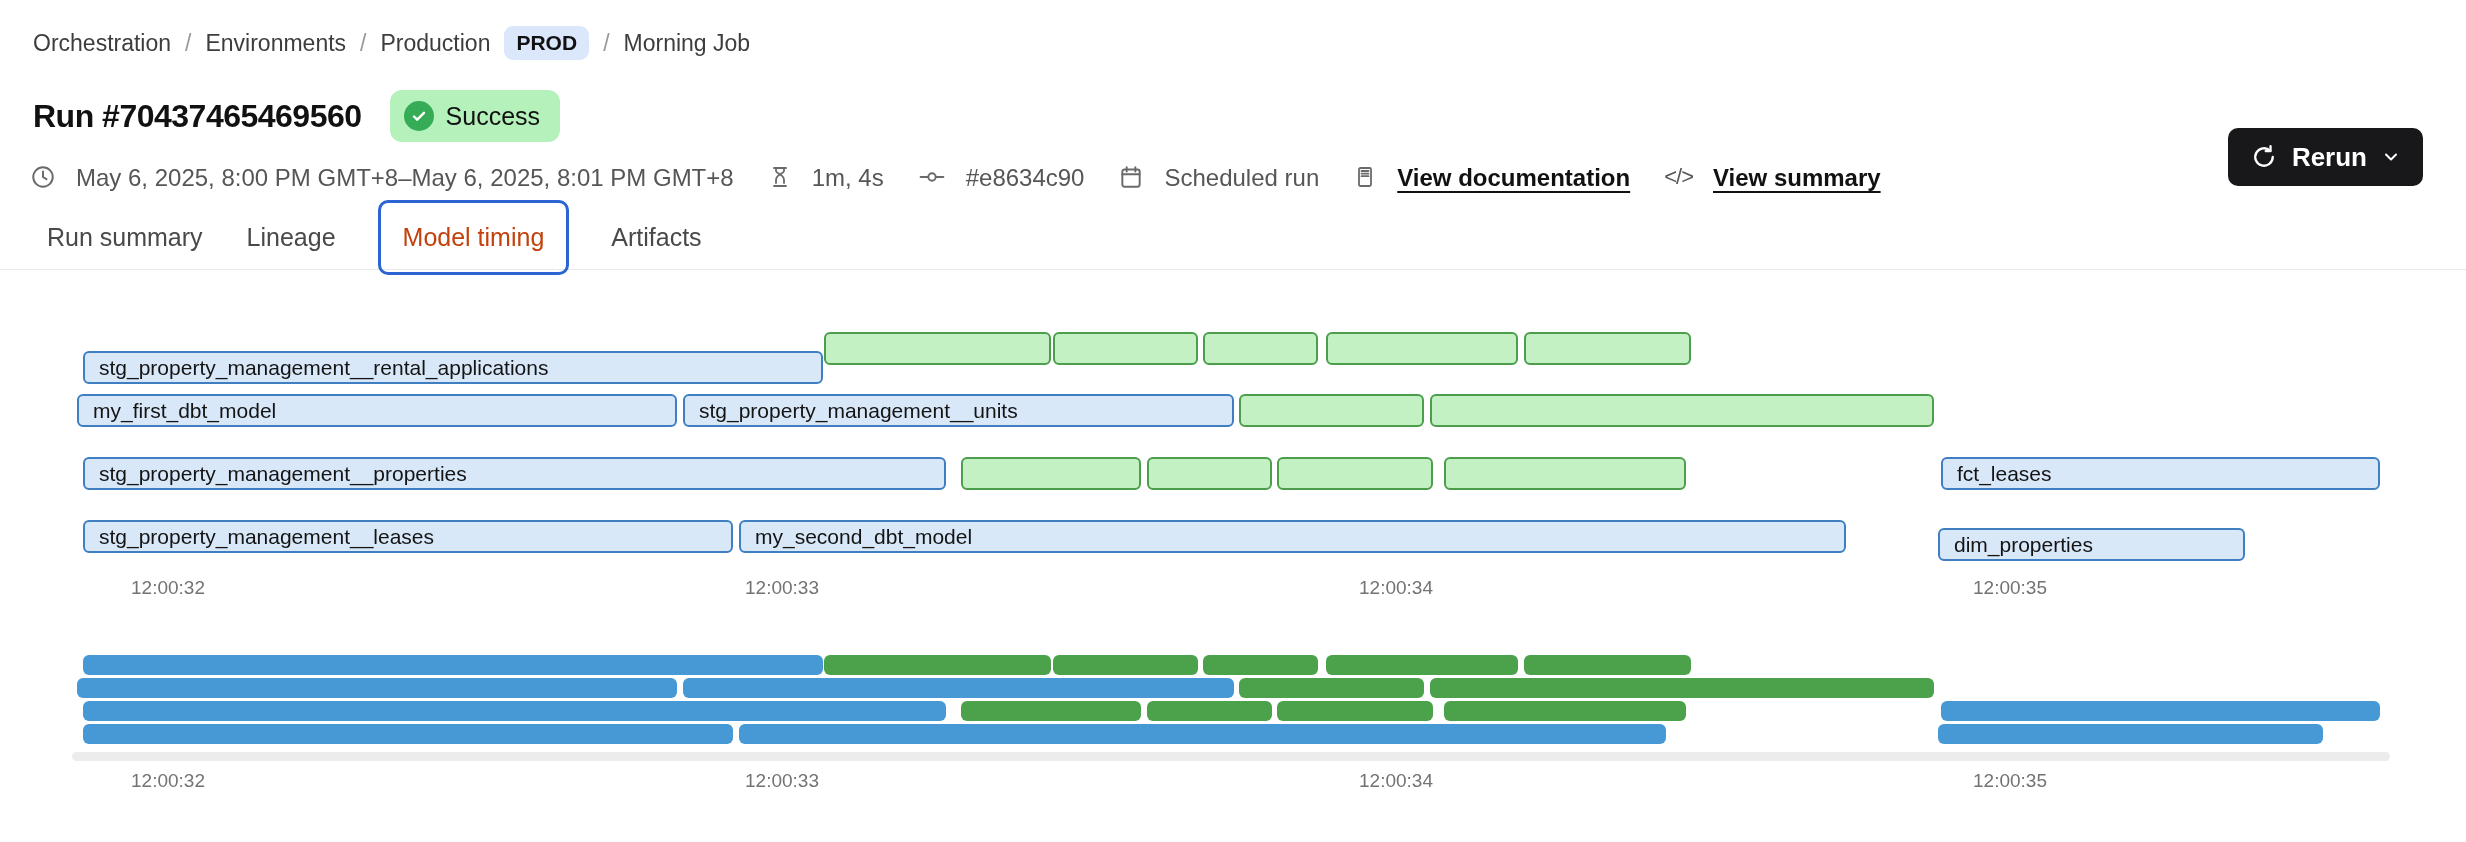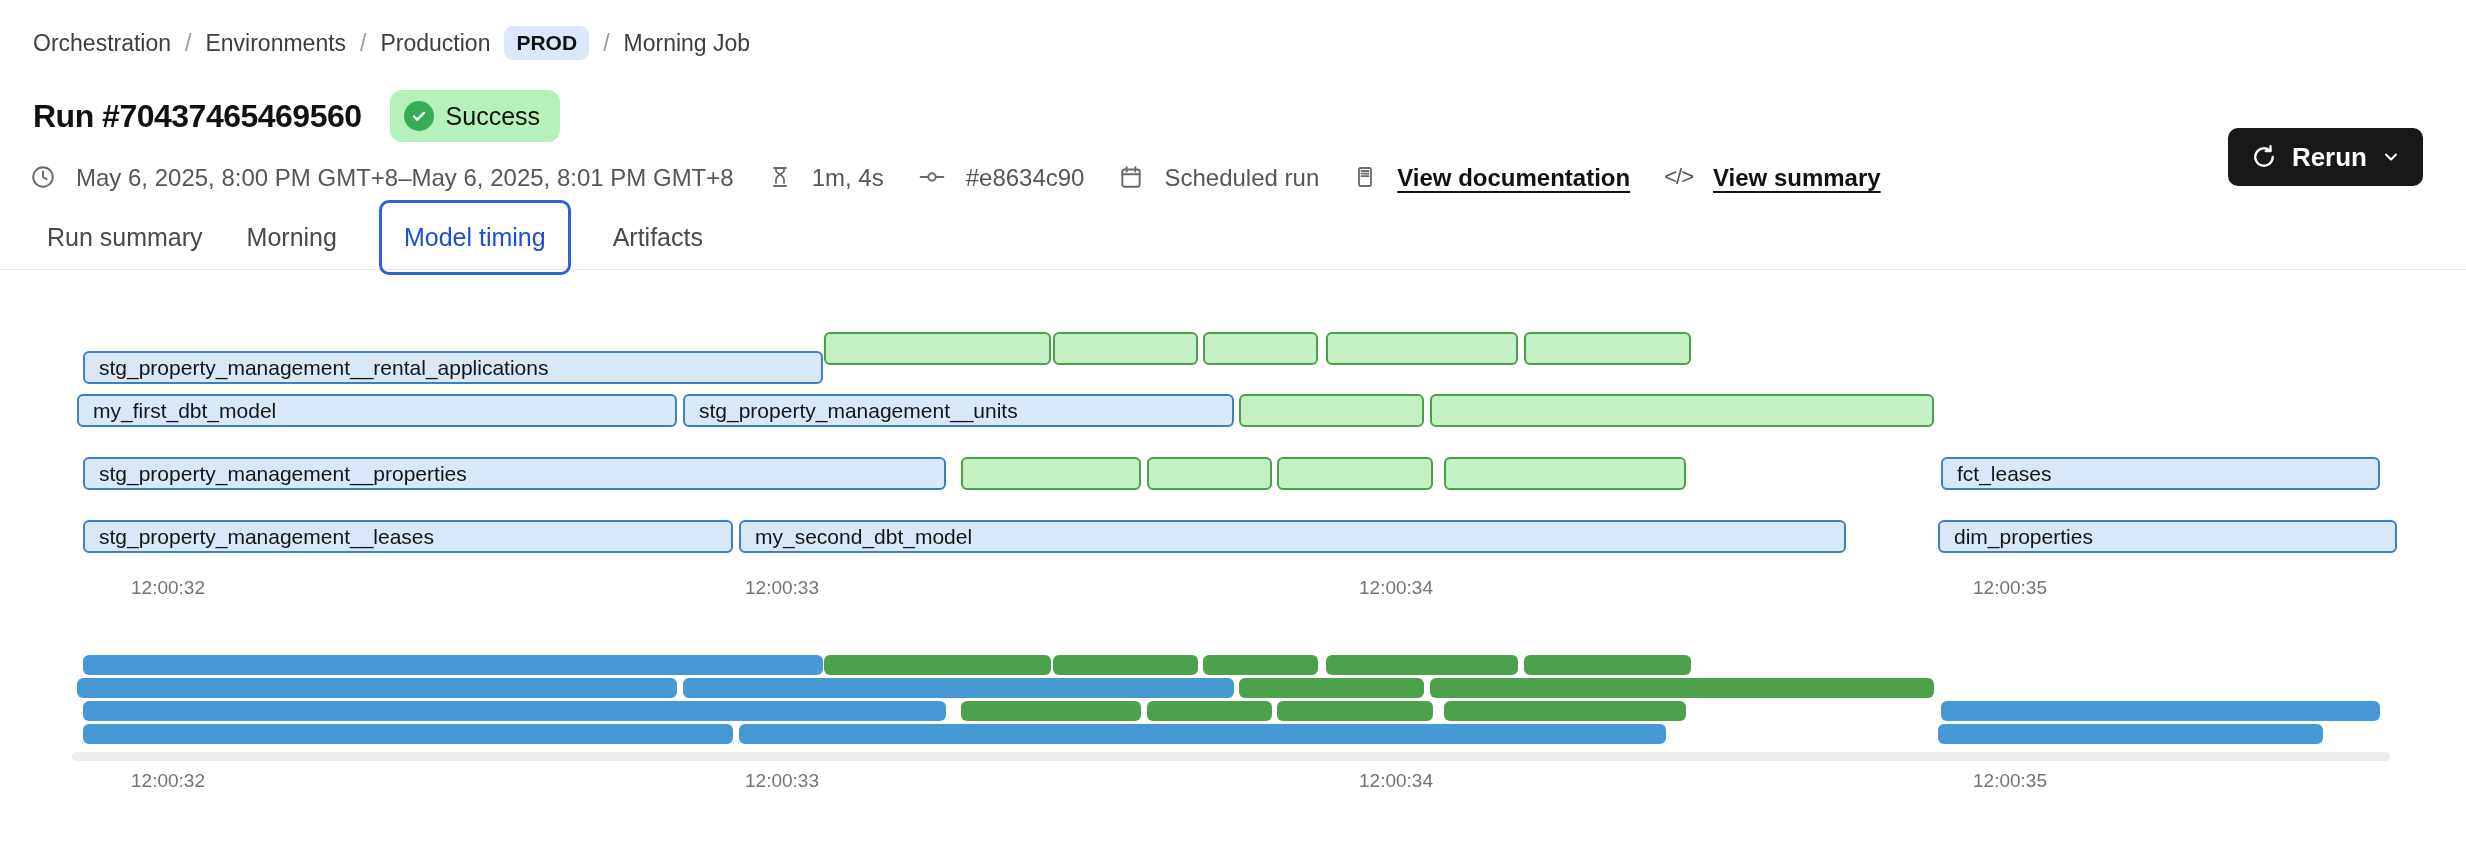--- a/index.html
+++ b/index.html
@@ -35,21 +35,21 @@
   .meta-item svg { flex: 0 0 auto; }
   .meta-link { color: #111; font-weight: 700; text-decoration: underline;
     text-underline-offset: 5px; cursor: pointer; }
   .code-glyph { font-size: 22px; color: #565656; letter-spacing: -1px; }
 
   .tabs { display: flex; align-items: center; gap: 40px; height: 64px;
     padding-left: 45px; margin-top: 14px; border-bottom: 1px solid #e9e9e9;
     font-size: 25px; color: #494949; }
   .tab { cursor: pointer; padding: 13px 2px; }
   .tab.active { border: 3px solid var(--tab-accent, #2c64d4); border-radius: 10px;
-    padding: 20px 22px; color: #1d4ed8; font-weight: 500; }
+    padding: 20px 22px; color: #c2410c; font-weight: 500; }
 
   
   .chart-section { position: absolute; left: 0; top: 280px; width: 2466px; height: 562px; }
   .gantt, .minimap, .axis { position: absolute; left: 0; top: 0; width: 100%; }
 
   .bar { position: absolute; height: 33px; border-radius: 6px; overflow: hidden; }
   .bar.model { background: var(--model-fill, #d9e8f9); border: 2px solid var(--model-border, #3f7fc1); }
   .bar.test  { background: var(--test-fill,  #c4f1c4); border: 2px solid var(--test-border, #4c9e4c); }
   .bar-label { display: block; font-size: 21px; line-height: 29px; color: #141414;
     padding-left: 14px; white-space: nowrap; overflow: hidden; }
@@ -141,21 +141,21 @@
     <span class="meta-link">View documentation</span>
   </span>
   <span class="meta-item">
     <span class="code-glyph">&lt;/&gt;</span>
     <span class="meta-link">View summary</span>
   </span>
 </div>
 
 <div class="tabs">
   <span class="tab">Run summary</span>
-  <span class="tab">Morning</span>
+  <span class="tab">Lineage</span>
   <span class="tab active">Model timing</span>
   <span class="tab">Artifacts</span>
 </div>
 
 <div class="chart-section">
   <div class="gantt">
       <div class="bar model" style="left: 83px; top: 52px; width: 740px; margin-top: 19px;">
         <span class="bar-label">stg_property_management__rental_applications</span>
       </div>
       <div class="bar test" style="left: 824px; top: 52px; width: 227px;"></div>
@@ -180,21 +180,21 @@
       <div class="bar test" style="left: 1444px; top: 177px; width: 242px;"></div>
       <div class="bar model" style="left: 1941px; top: 177px; width: 439px;">
         <span class="bar-label">fct_leases</span>
       </div>
       <div class="bar model" style="left: 83px; top: 240px; width: 650px;">
         <span class="bar-label">stg_property_management__leases</span>
       </div>
       <div class="bar model" style="left: 739px; top: 240px; width: 1107px;">
         <span class="bar-label">my_second_dbt_model</span>
       </div>
-      <div class="bar model" style="left: 1938px; top: 240px; width: 459px;">
+      <div class="bar model" style="left: 1938px; top: 248px; width: 307px;">
         <span class="bar-label">dim_properties</span>
       </div>
     </div>
   <div class="axis">
       <span class="tick" style="left: 168px; top: 297px;">12:00:32</span>
       <span class="tick" style="left: 782px; top: 297px;">12:00:33</span>
       <span class="tick" style="left: 1396px; top: 297px;">12:00:34</span>
       <span class="tick" style="left: 2010px; top: 297px;">12:00:35</span>
     </div>
   <div class="minimap">

